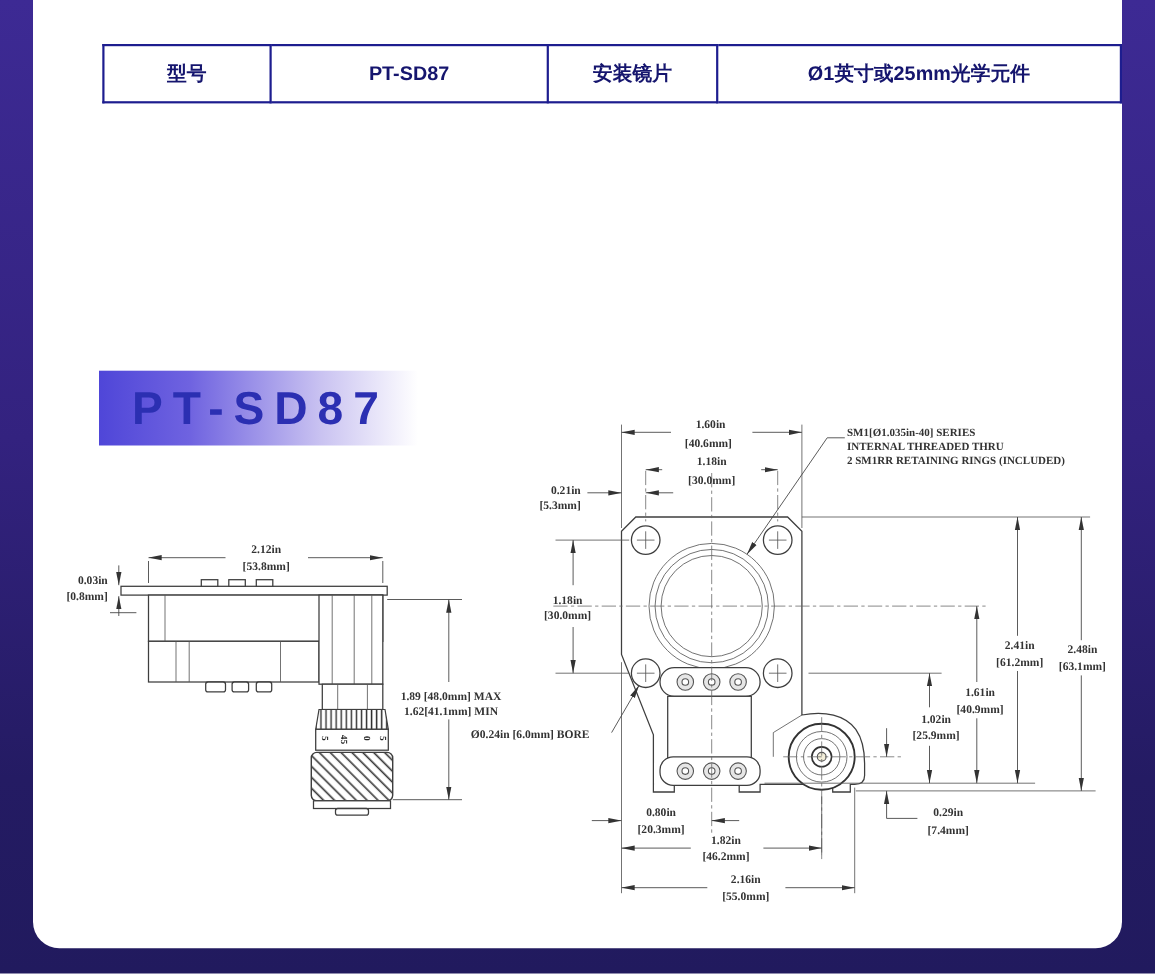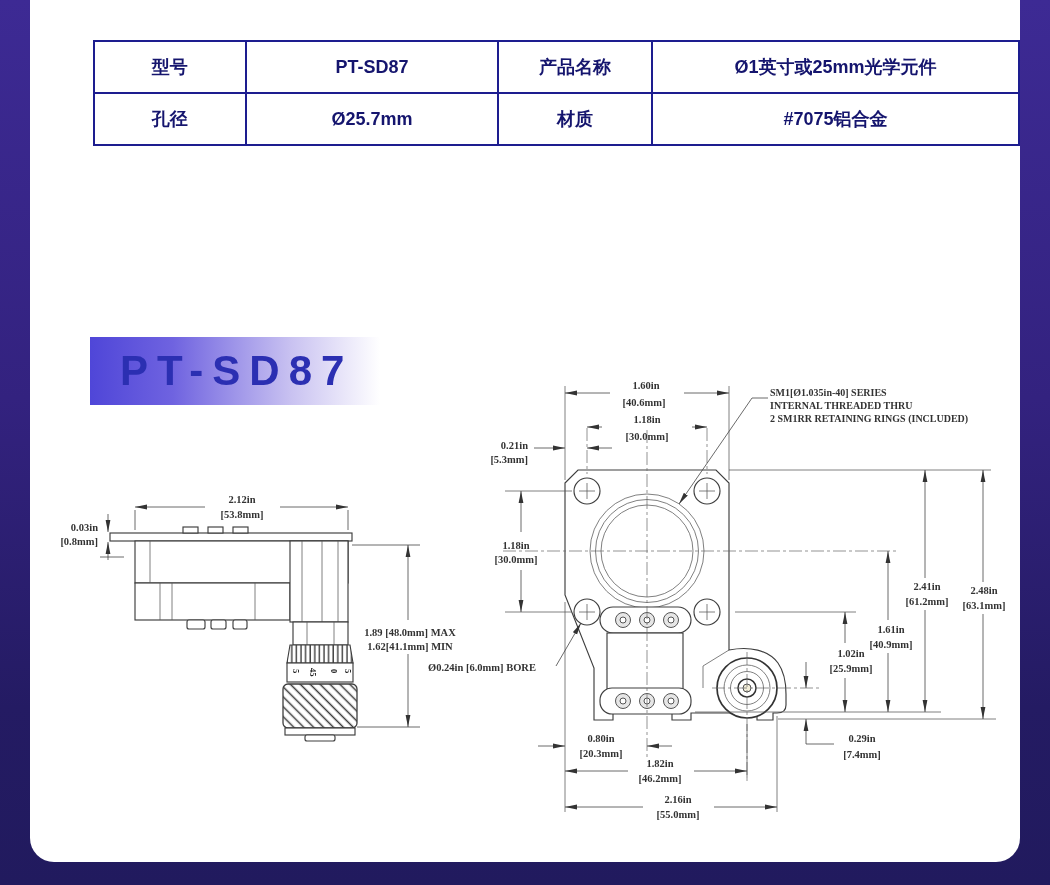--- a/index.html
+++ b/index.html
@@ -39,28 +39,22 @@
 <body>
 
 <div class="bg"></div>
 <div class="panel">
 
   <table class="spec">
     <tbody>
         <tr>
       <td class="lab w0">型号</td>
       <td class="val w1">PT-SD87</td>
-      <td class="lab w2">产品名称</td>
+      <td class="lab w2">安装镜片</td>
       <td class="val w3">Ø1英寸或25mm光学元件</td>
-    </tr>
-    <tr>
-      <td class="lab">孔径</td>
-      <td class="val">Ø25.7mm</td>
-      <td class="lab">材质</td>
-      <td class="val">#7075铝合金</td>
     </tr>
   </tbody>
     </table>
 
   <div class="banner">
     <span>PT-SD87</span>
   </div>
 </div>
 
 <svg class="draw" width="1050" height="885" viewBox="0 0 1050 885">

